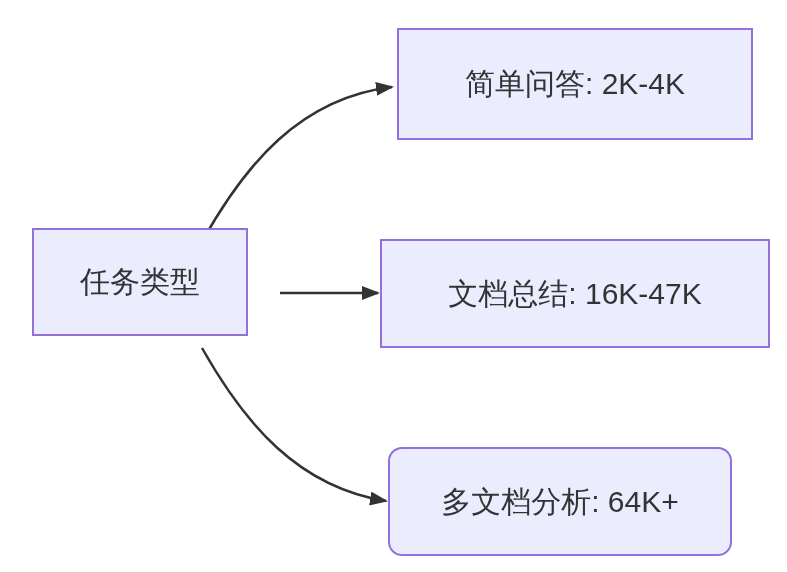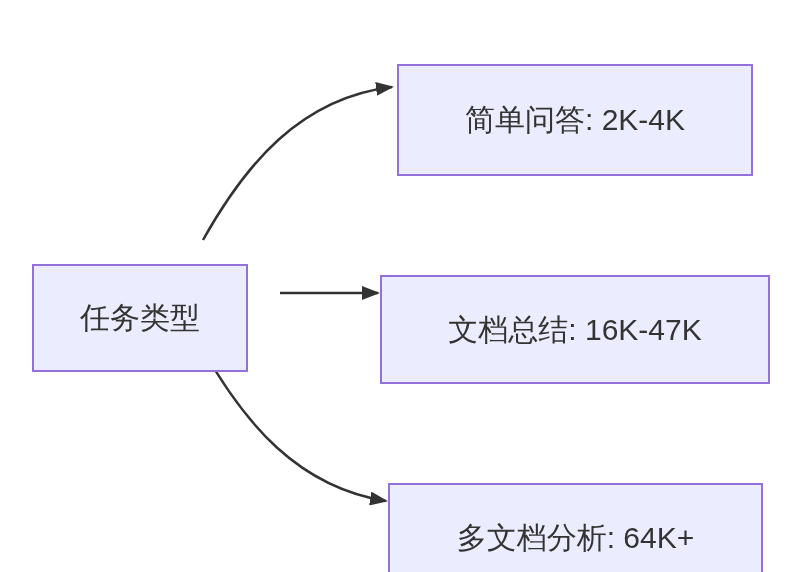--- a/index.html
+++ b/index.html
@@ -37,26 +37,25 @@
     display: flex;
     align-items: center;
     justify-content: center;
     background: var(--node_fill);
     border: 2px solid var(--node_border);
     color: var(--text_color);
     font-size: 30px;
     line-height: 1.2;
     text-align: center;
     white-space: nowrap;
-    margin-top: 36px;
   }
   .node-root   { left: 32px;  top: 228px; width: 216px; height: 108px; align-items: center; }
   .node-qa     { left: 397px; top: 28px;  width: 356px; height: 112px; }
   .node-sum    { left: 380px; top: 239px; width: 390px; height: 109px; }
-  .node-multi  { left: 388px; top: 447px; width: 375px; height: 109px; }
+  .node-multi  { left: 388px; top: 447px; width: 344px; height: 109px; border-radius: 14px; }
 </style>
 </head>
 <body>
 
 <div class="canvas">
 
   <svg class="edges" viewBox="0 0 787 572" xmlns="http://www.w3.org/2000/svg">
     <defs>
       <marker id="arrowhead" markerUnits="userSpaceOnUse" markerWidth="18" markerHeight="14" refX="16" refY="7" orient="auto">
         <path d="M0,0 L18,7 L0,14 Z" fill="#333333"></path>

